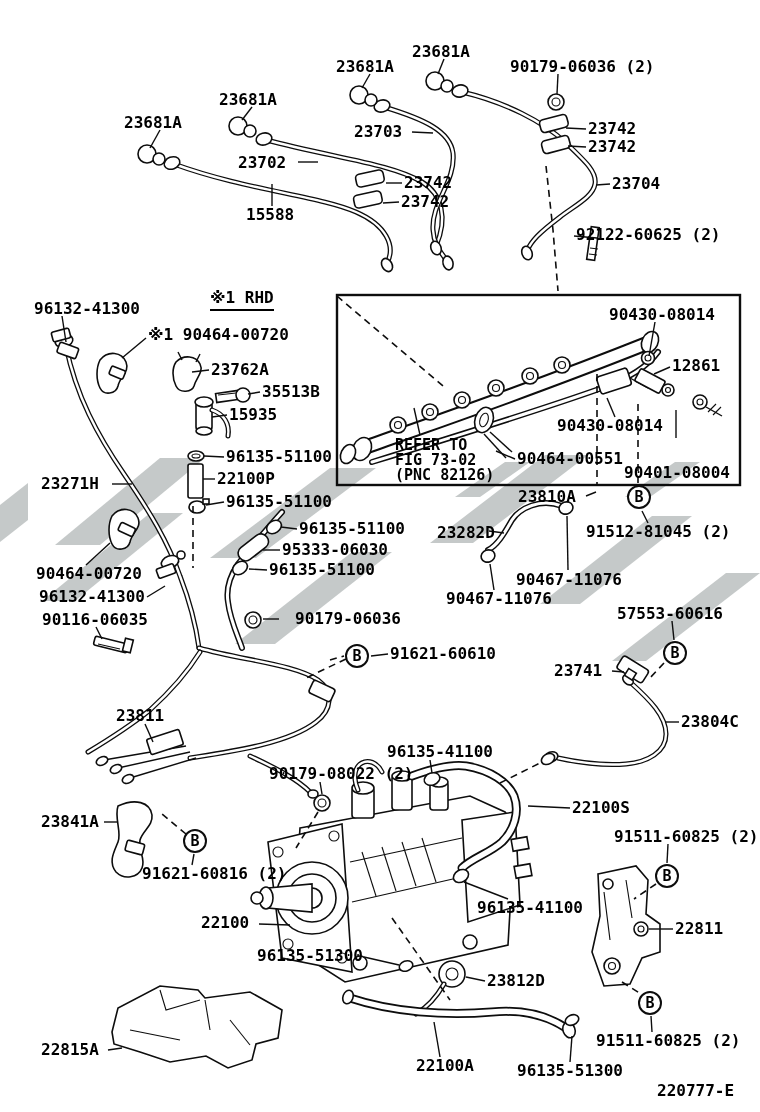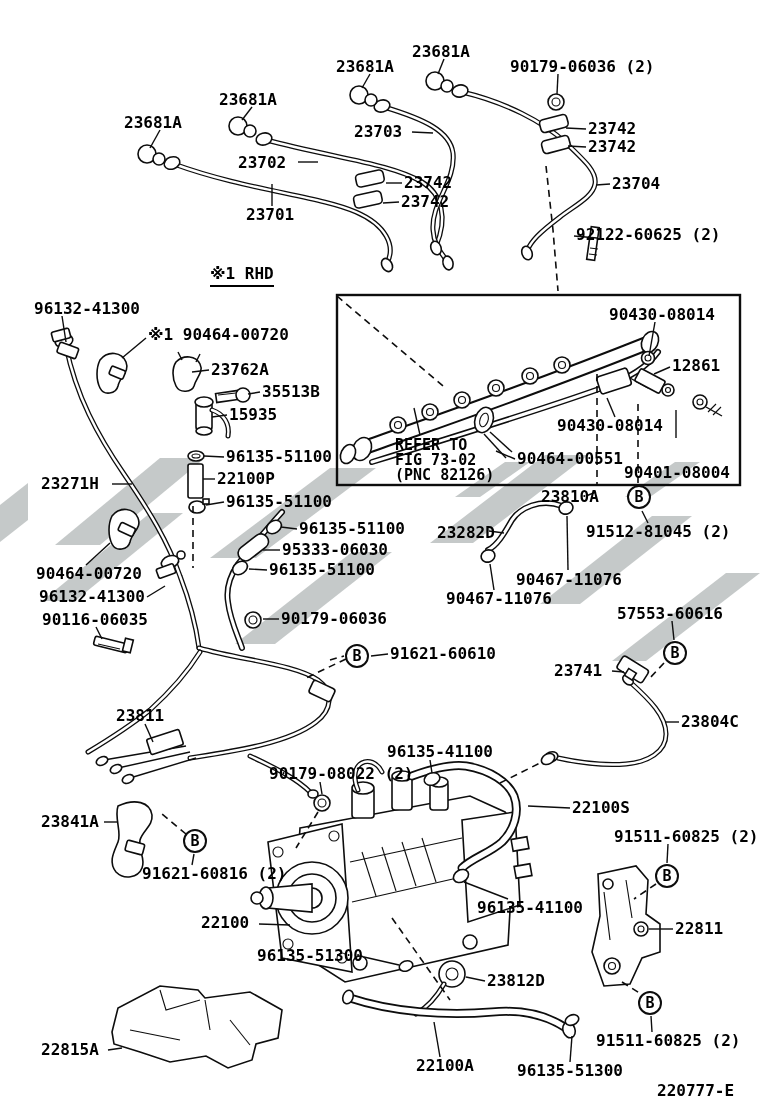--- a/index.html
+++ b/index.html
@@ -419,57 +419,57 @@
   </g>
 </svg>
 
   <div class="pl" style="left:124px;top:115px">23681A</div>
   <div class="pl" style="left:219px;top:92px">23681A</div>
   <div class="pl" style="left:336px;top:59px">23681A</div>
   <div class="pl" style="left:412px;top:44px">23681A</div>
   <div class="pl" style="left:510px;top:59px">90179-06036 (2)</div>
   <div class="pl" style="left:354px;top:124px">23703</div>
   <div class="pl" style="left:238px;top:155px">23702</div>
-  <div class="pl" style="left:246px;top:207px">23701</div>
+  <div class="pl" style="left:246px;top:207px">15588</div>
   <div class="pl" style="left:588px;top:121px">23742</div>
   <div class="pl" style="left:588px;top:139px">23742</div>
   <div class="pl" style="left:612px;top:176px">23704</div>
   <div class="pl" style="left:576px;top:227px">92122-60625 (2)</div>
   <div class="pl" style="left:404px;top:175px">23742</div>
   <div class="pl" style="left:401px;top:194px">23742</div>
-  <div class="pl underline" style="left:210px;top:266px">※1 RHD</div>
+  <div class="pl underline" style="left:210px;top:290px">※1 RHD</div>
   <div class="pl" style="left:34px;top:301px">96132-41300</div>
   <div class="pl" style="left:148px;top:327px">※1 90464-00720</div>
   <div class="pl" style="left:211px;top:362px">23762A</div>
   <div class="pl" style="left:262px;top:384px">35513B</div>
   <div class="pl" style="left:229px;top:407px">15935</div>
   <div class="pl" style="left:226px;top:449px">96135-51100</div>
   <div class="pl" style="left:217px;top:471px">22100P</div>
   <div class="pl" style="left:226px;top:494px">96135-51100</div>
   <div class="pl" style="left:41px;top:476px">23271H</div>
   <div class="pl" style="left:609px;top:307px">90430-08014</div>
   <div class="pl" style="left:672px;top:358px">12861</div>
   <div class="pl small" style="left:395px;top:437px">REFER TO</div>
   <div class="pl small" style="left:395px;top:452px">FIG 73-02</div>
   <div class="pl small" style="left:395px;top:467px">(PNC 82126)</div>
   <div class="pl" style="left:517px;top:451px">90464-00551</div>
   <div class="pl" style="left:557px;top:418px">90430-08014</div>
   <div class="pl" style="left:624px;top:465px">90401-08004</div>
-  <div class="pl" style="left:541px;top:489px">23810A</div>
+  <div class="pl" style="left:518px;top:489px">23810A</div>
   <div class="pl" style="left:586px;top:524px">91512-81045 (2)</div>
   <div class="pl" style="left:437px;top:525px">23282D</div>
   <div class="pl" style="left:516px;top:572px">90467-11076</div>
   <div class="pl" style="left:446px;top:591px">90467-11076</div>
   <div class="pl" style="left:299px;top:521px">96135-51100</div>
   <div class="pl" style="left:282px;top:542px">95333-06030</div>
   <div class="pl" style="left:269px;top:562px">96135-51100</div>
   <div class="pl" style="left:36px;top:566px">90464-00720</div>
   <div class="pl" style="left:39px;top:589px">96132-41300</div>
   <div class="pl" style="left:42px;top:612px">90116-06035</div>
-  <div class="pl" style="left:281px;top:611px">90179-06036</div>
+  <div class="pl" style="left:295px;top:611px">90179-06036</div>
   <div class="pl" style="left:390px;top:646px">91621-60610</div>
   <div class="pl" style="left:617px;top:606px">57553-60616</div>
   <div class="pl" style="left:554px;top:663px">23741</div>
   <div class="pl" style="left:681px;top:714px">23804C</div>
   <div class="pl" style="left:116px;top:708px">23811</div>
   <div class="pl" style="left:41px;top:814px">23841A</div>
   <div class="pl" style="left:142px;top:866px">91621-60816 (2)</div>
   <div class="pl" style="left:269px;top:766px">90179-08022 (2)</div>
   <div class="pl" style="left:387px;top:744px">96135-41100</div>
   <div class="pl" style="left:572px;top:800px">22100S</div>

